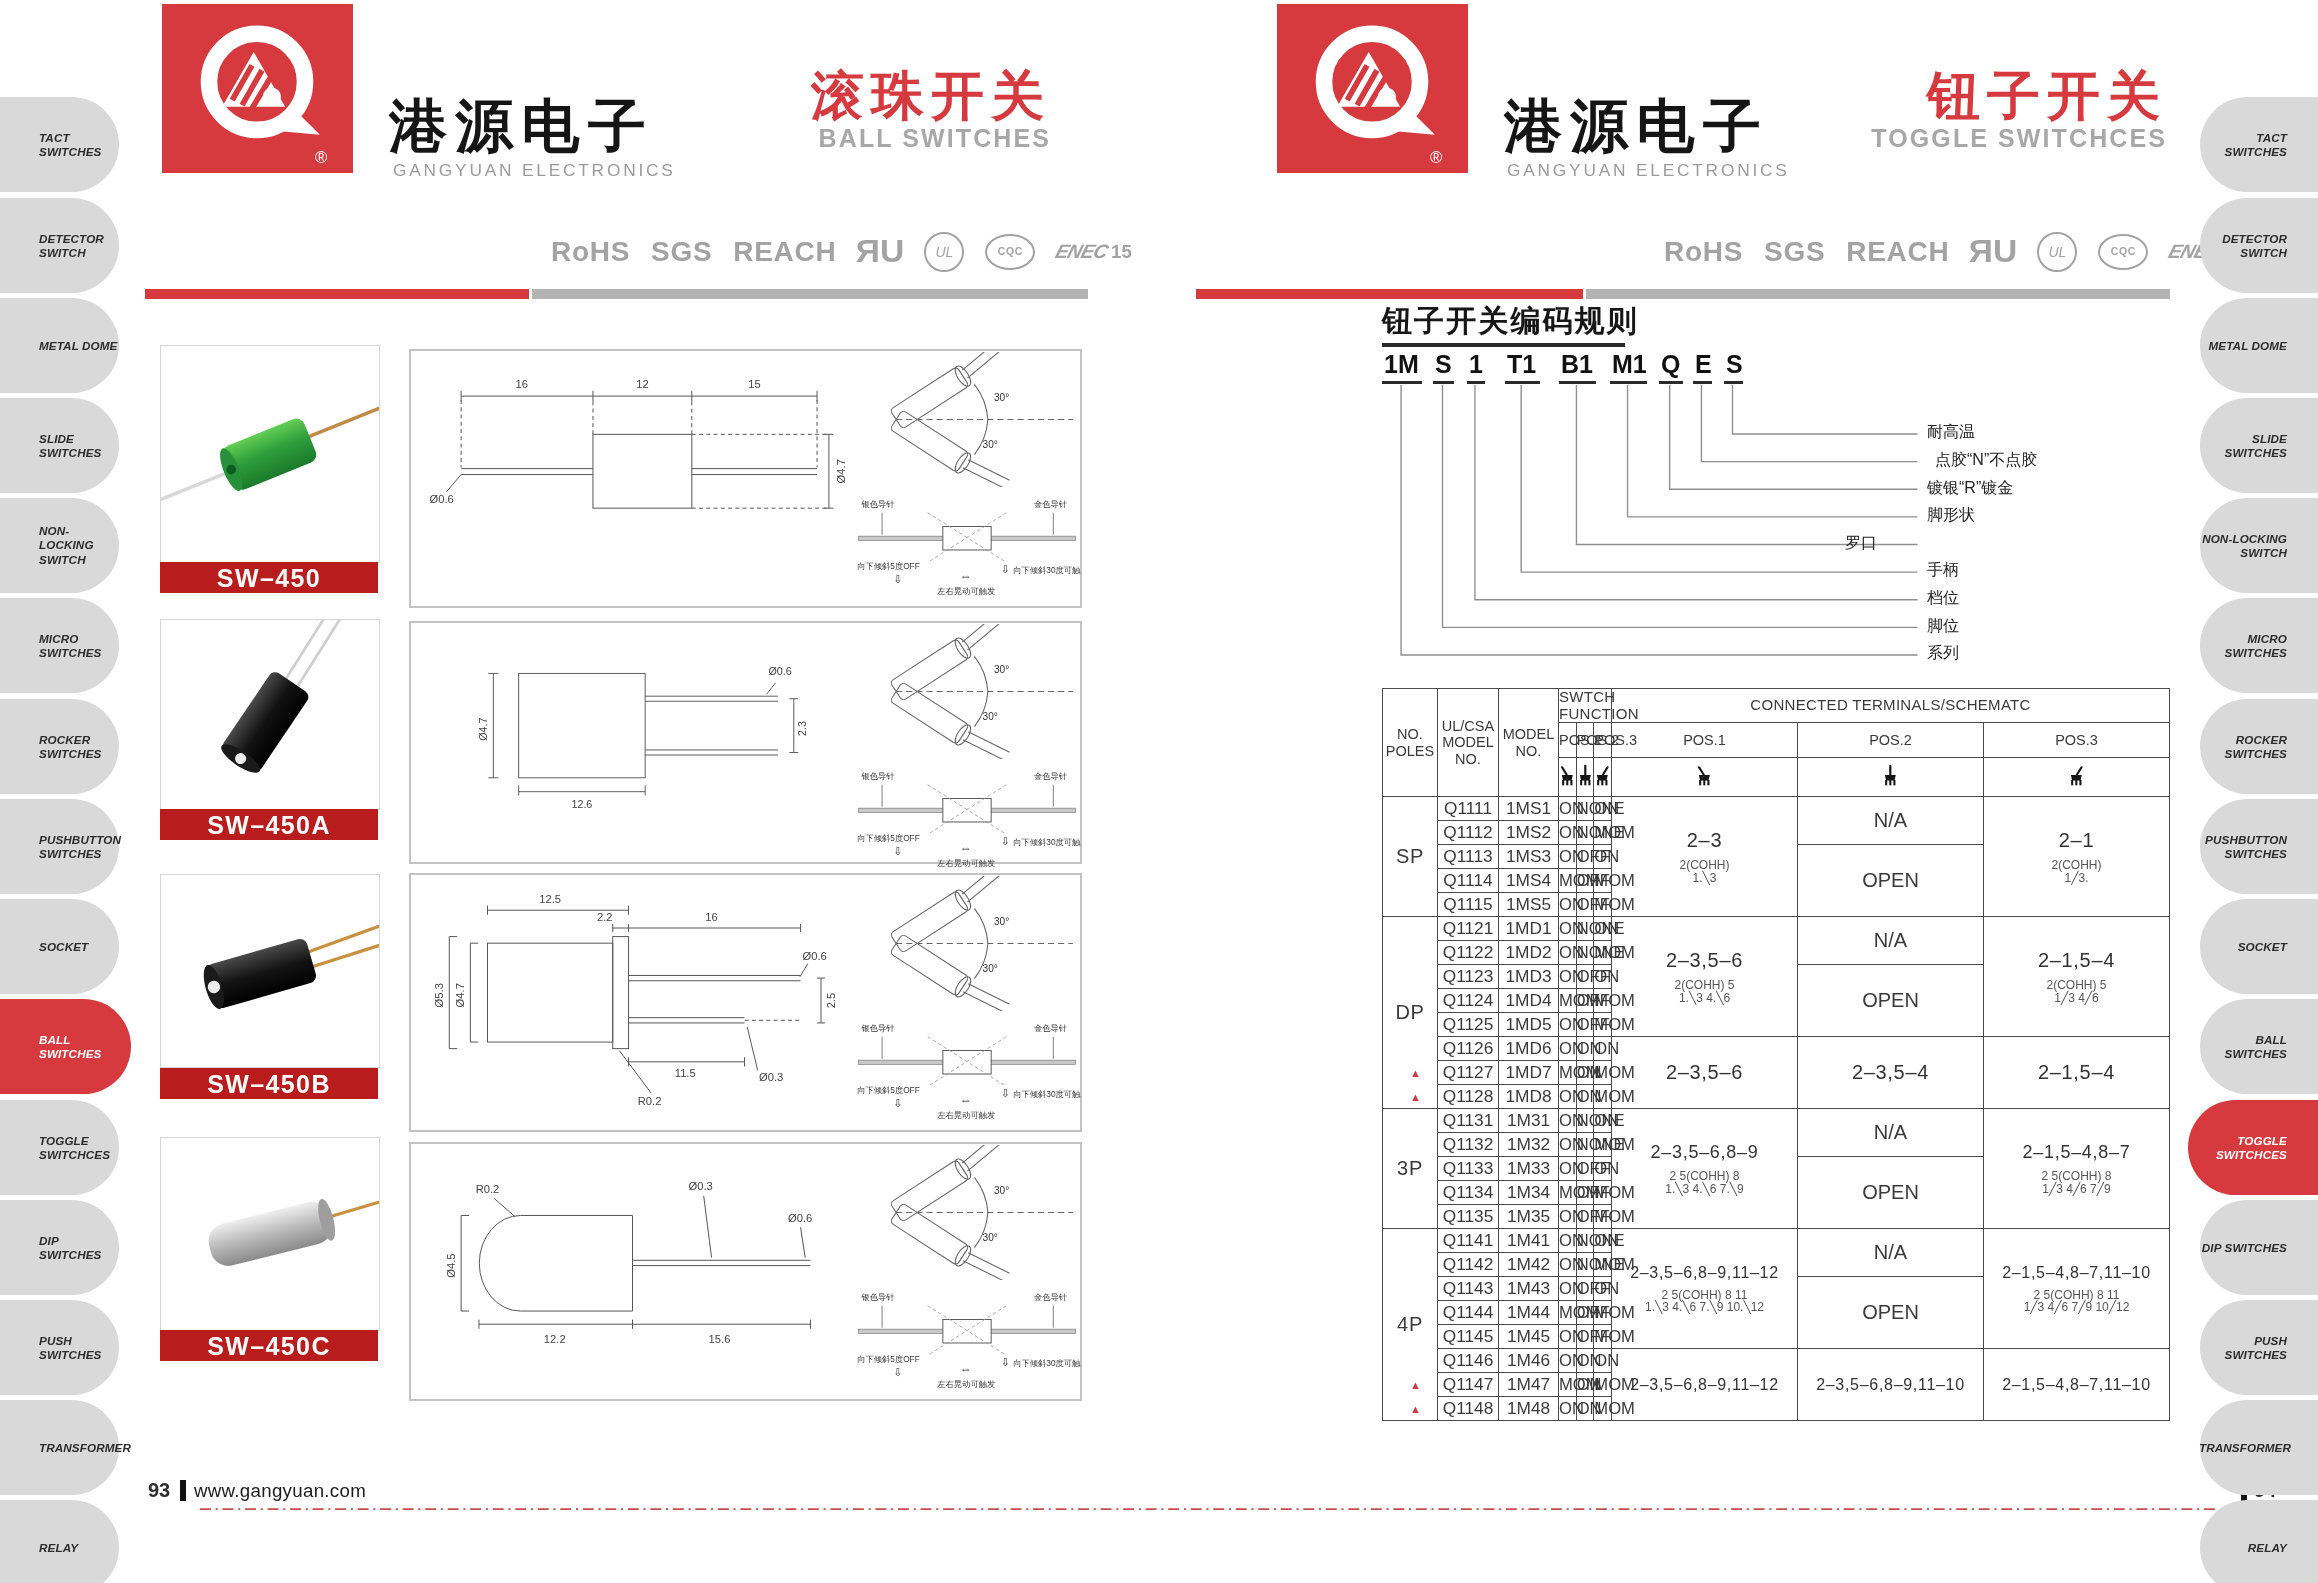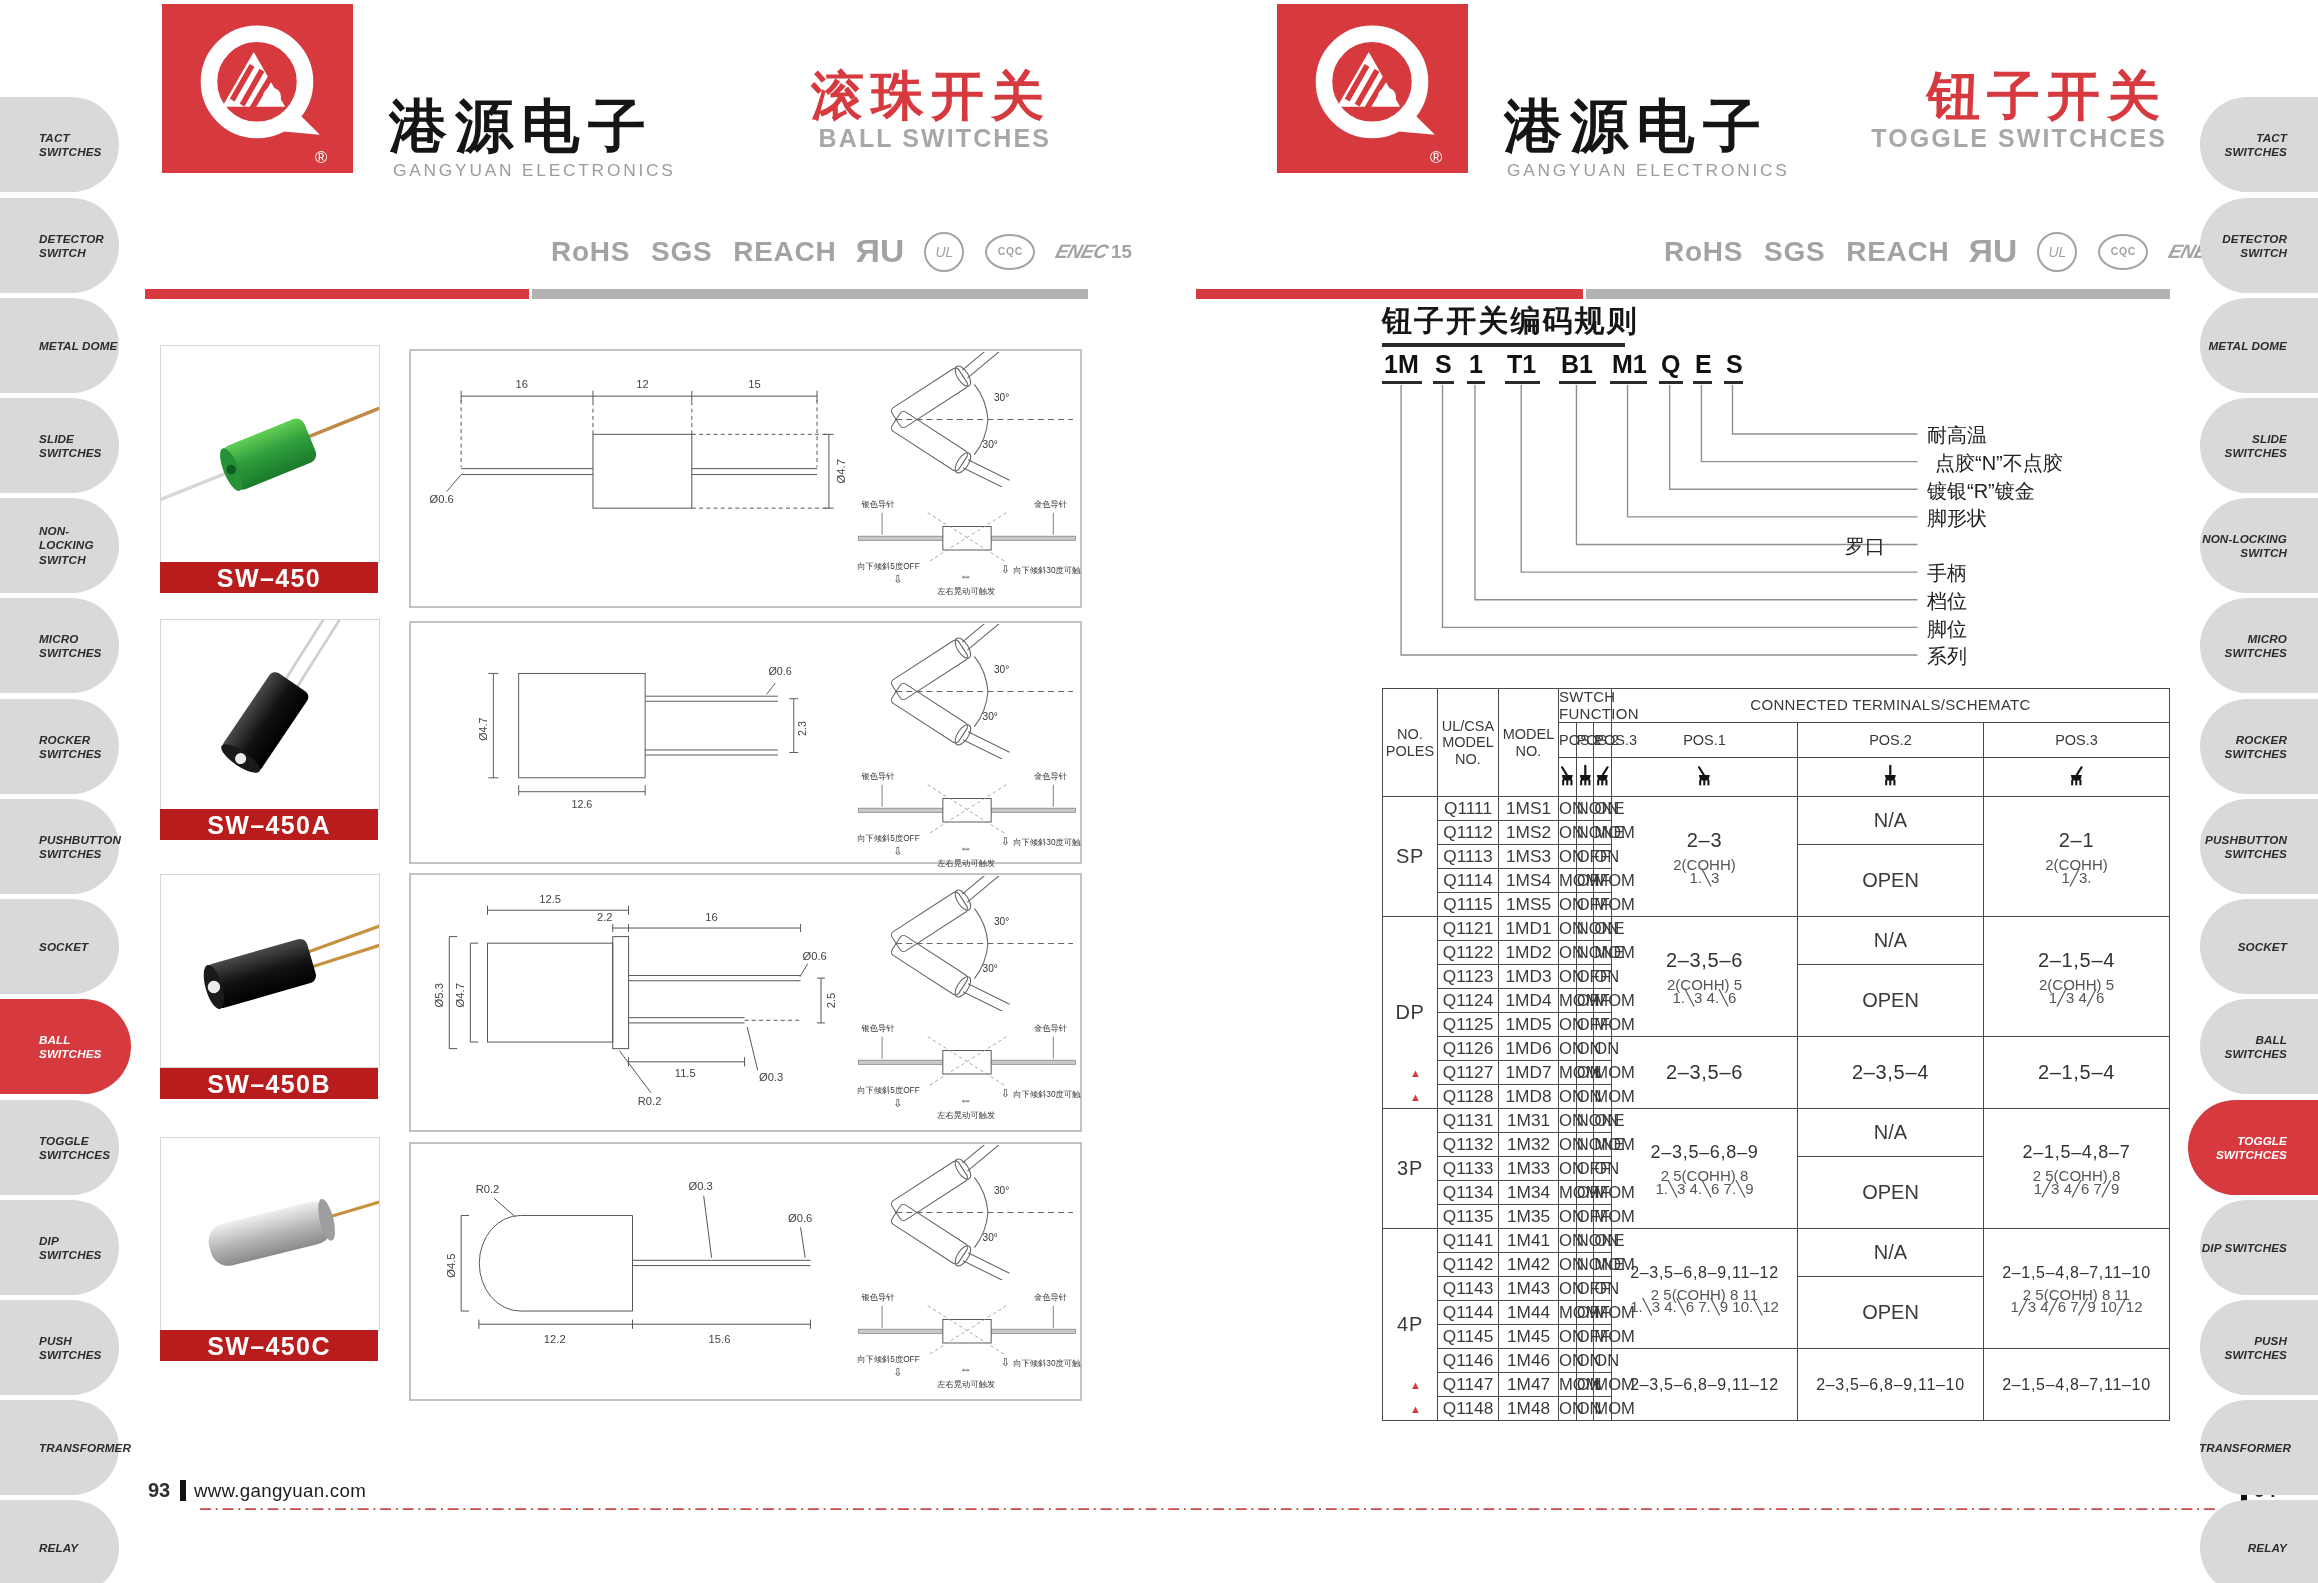--- a/index.html
+++ b/index.html
@@ -50,38 +50,38 @@
   .label-bar span{color:#fff;font-size:25px;font-weight:bold;letter-spacing:1.4px;}
   .drawing-box{border:2.8px solid #c2c2c2;background:#fff;position:absolute;}
   .dim-svg{position:absolute;left:4.1px;top:2.8px;}
   .dim-svg text{font-family:"Liberation Sans",sans-serif;font-size:17px;fill:#444;}
   .diag-slot{position:absolute;left:442px;top:1.4px;width:228px;height:249px;}
   .diag-slot svg text{font-family:"Liberation Sans",sans-serif;}
 
   
   .code-part{position:absolute;font-size:25px;font-weight:bold;color:#111;}
   .code-under{position:absolute;height:2.8px;background:#2a2a2a;}
-  .code-label{position:absolute;font-size:20px;color:#222;white-space:nowrap;}
+  .code-label{position:absolute;font-size:16px;color:#222;white-space:nowrap;}
   .coding-head{font-size:30px;font-weight:bold;color:#161616;letter-spacing:2.1px;}
   .coding-underline{background:#2a2a2a;}
 
   
   #tw{position:absolute;left:1382px;top:688px;}
   table.spec{border-collapse:collapse;table-layout:fixed;width:788px;}
   .spec th,.spec td{border:1.7px solid #4a4a4a;padding:0;text-align:center;color:#3a3a3a;vertical-align:middle;}
   .spec thead th{font-weight:normal;font-size:14.5px;line-height:16.6px;}
   .spec thead .big{font-size:15px;letter-spacing:0.3px;}
   .spec tbody tr{height:24px;}
   td.c-pole{font-size:20px;letter-spacing:0.7px;}
   td.c-ul,td.c-model{font-size:17.3px;position:relative;}
   td.c-pos{font-size:16.6px;}
   td.cell-na{font-size:20px;}
   .sch{display:flex;flex-direction:column;align-items:center;justify-content:center;gap:7px;}
   .sch-main{color:#333;letter-spacing:0.7px;}
-  .sch-sub{font-size:15px;color:#555;line-height:12.4px;white-space:nowrap;}
+  .sch-sub{font-size:12px;color:#555;line-height:12.4px;white-space:nowrap;}
   .flag{position:absolute;left:-28px;top:50%;transform:translateY(-50%);color:#d63a3e;font-size:11px;}
 
   
   .pageno{font-size:20px;color:#2e2e2e;font-weight:bold;}
   .fbar{width:6.2px;height:21px;background:#111;}
   .site{font-size:18.7px;color:#1c1c1c;letter-spacing:0.3px;}
 </style>
 </head>
 <body>
 

